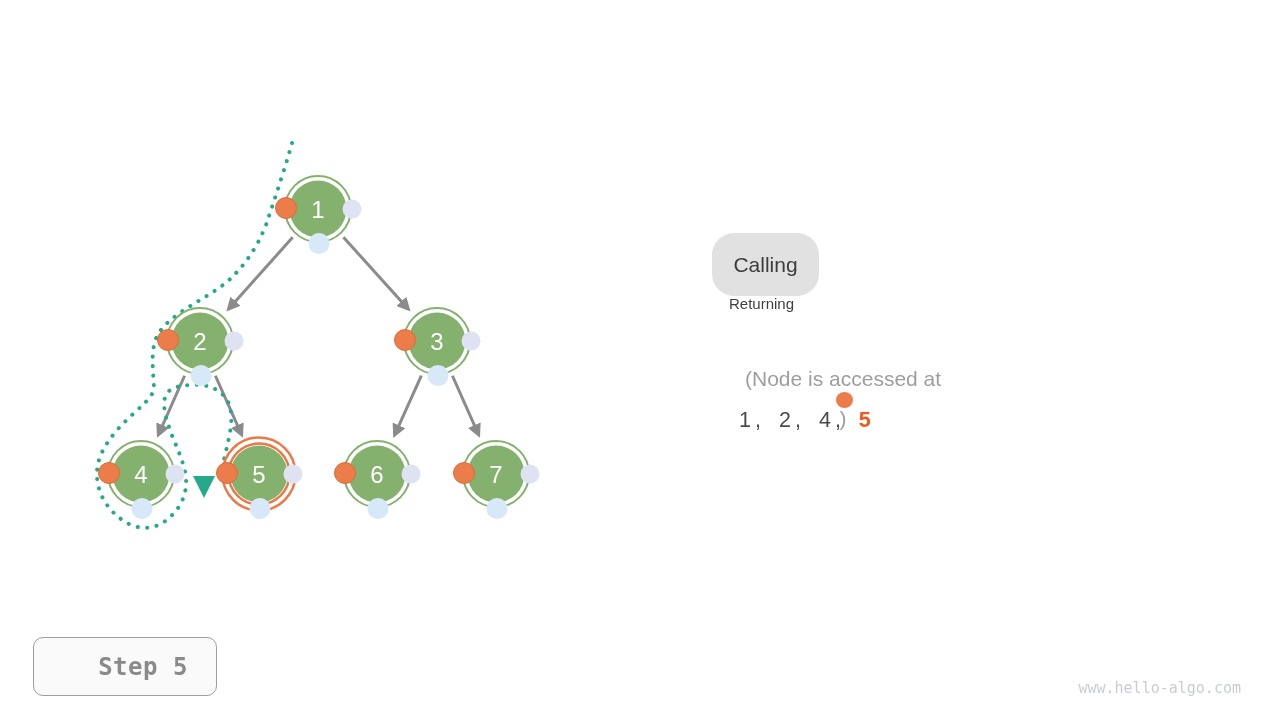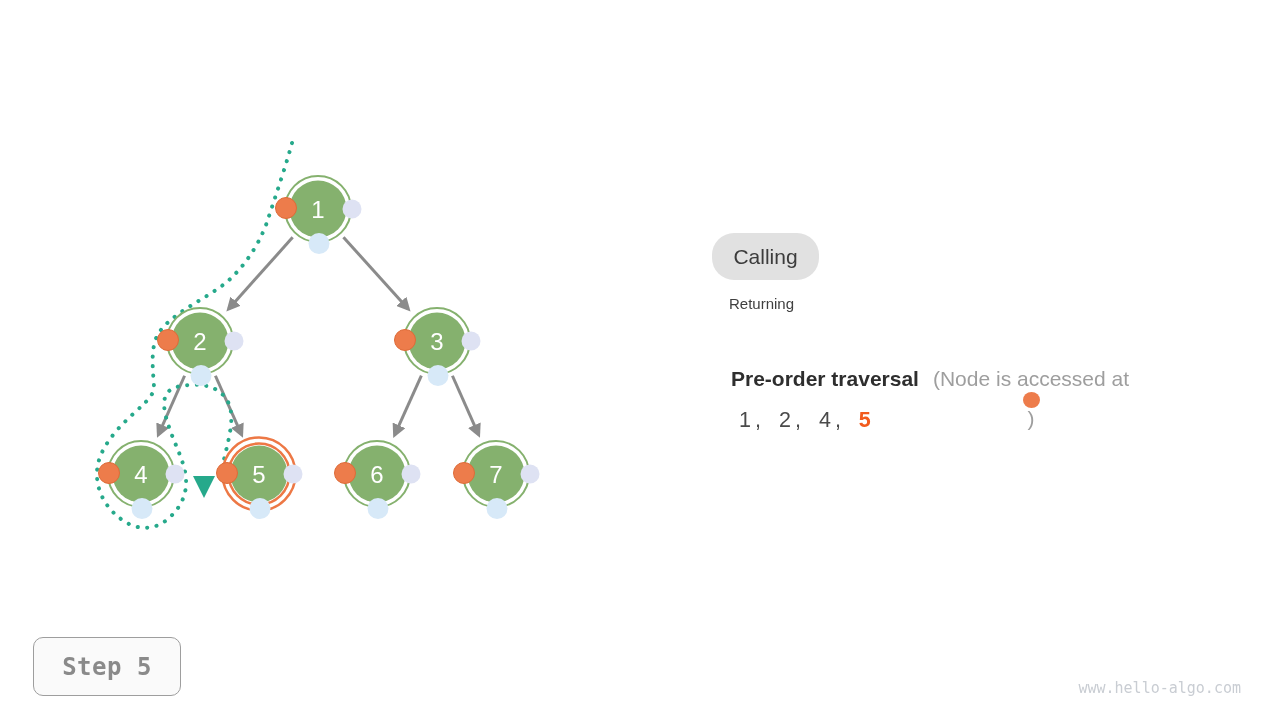--- a/index.html
+++ b/index.html
@@ -4,21 +4,21 @@
 <style>
   html,body{margin:0;padding:0;}
   body{
     width:1280px;height:720px;position:relative;overflow:hidden;
     background:#ffffff;
     font-family:"Liberation Sans",sans-serif;
   }
   #tree-svg{position:absolute;left:0;top:0;}
   .panel-text{position:absolute;color:#3f3f3f;font-size:15px;}
   .calling-badge{
-    position:absolute;left:712px;top:233px;width:107px;height:47px;
+    position:absolute;left:712px;top:233px;width:107px;height:63px;
     background:#e1e1e1;border-radius:22px;
     display:flex;align-items:center;justify-content:center;
     color:#3c3c3c;font-size:21px;
   }
   .returning-label{left:729px;top:295px;}
   .traversal-row{
     position:absolute;left:731px;top:367px;
     display:flex;align-items:baseline;white-space:nowrap;
   }
   .traversal-title{font-weight:bold;color:#2e2e2e;font-size:21px;}
@@ -31,21 +31,21 @@
     position:absolute;left:739px;top:408px;
     display:flex;gap:18px;font-size:21.5px;color:#4a4a4a;
   }
   .seq-item .comma{margin-left:4px;}
   .seq-item.hl{color:#f25b1d;font-weight:bold;}
   .step-badge{
     position:absolute;left:33px;top:637px;width:146px;height:57px;
     background:#fafafa;border:1.5px solid #9e9e9e;border-radius:10px;
     display:flex;align-items:center;justify-content:center;
     font-family:"DejaVu Sans Mono",monospace;font-weight:bold;
-    font-size:24px;color:#8a8a8a;letter-spacing:0.5px;
+    font-size:24px;color:#8a8a8a;letter-spacing:0.5px;padding-left:36px;
   }
   .watermark{
     position:absolute;right:39px;top:679px;
     font-family:"DejaVu Sans Mono",monospace;
     font-size:15px;color:#c9cdd3;margin-left:20px;
   }
 </style>
 </head>
 <body>
 
@@ -122,21 +122,20 @@
     <polygon points="193,476 215,476 204,498" fill="#26a98b"></polygon>
   </svg>
 
 <div class="calling-badge">
   <span>Calling</span>
 </div>
 
 <div class="panel-text returning-label">Returning</div>
 
 <div class="traversal-row">
-  <span class="traversal-title">Pre-order traversal</span>
   <span class="traversal-note">
     <span>(Node is accessed at</span>
     <span class="note-dot"></span>
     <span>)</span>
   </span>
 </div>
 
 <div class="sequence-row" id="sequence-row">
     <span class="seq-item"><span>1</span><span class="comma" style="color: rgb(74, 74, 74); font-weight: normal;">,</span></span>
     <span class="seq-item"><span>2</span><span class="comma" style="color: rgb(74, 74, 74); font-weight: normal;">,</span></span>

